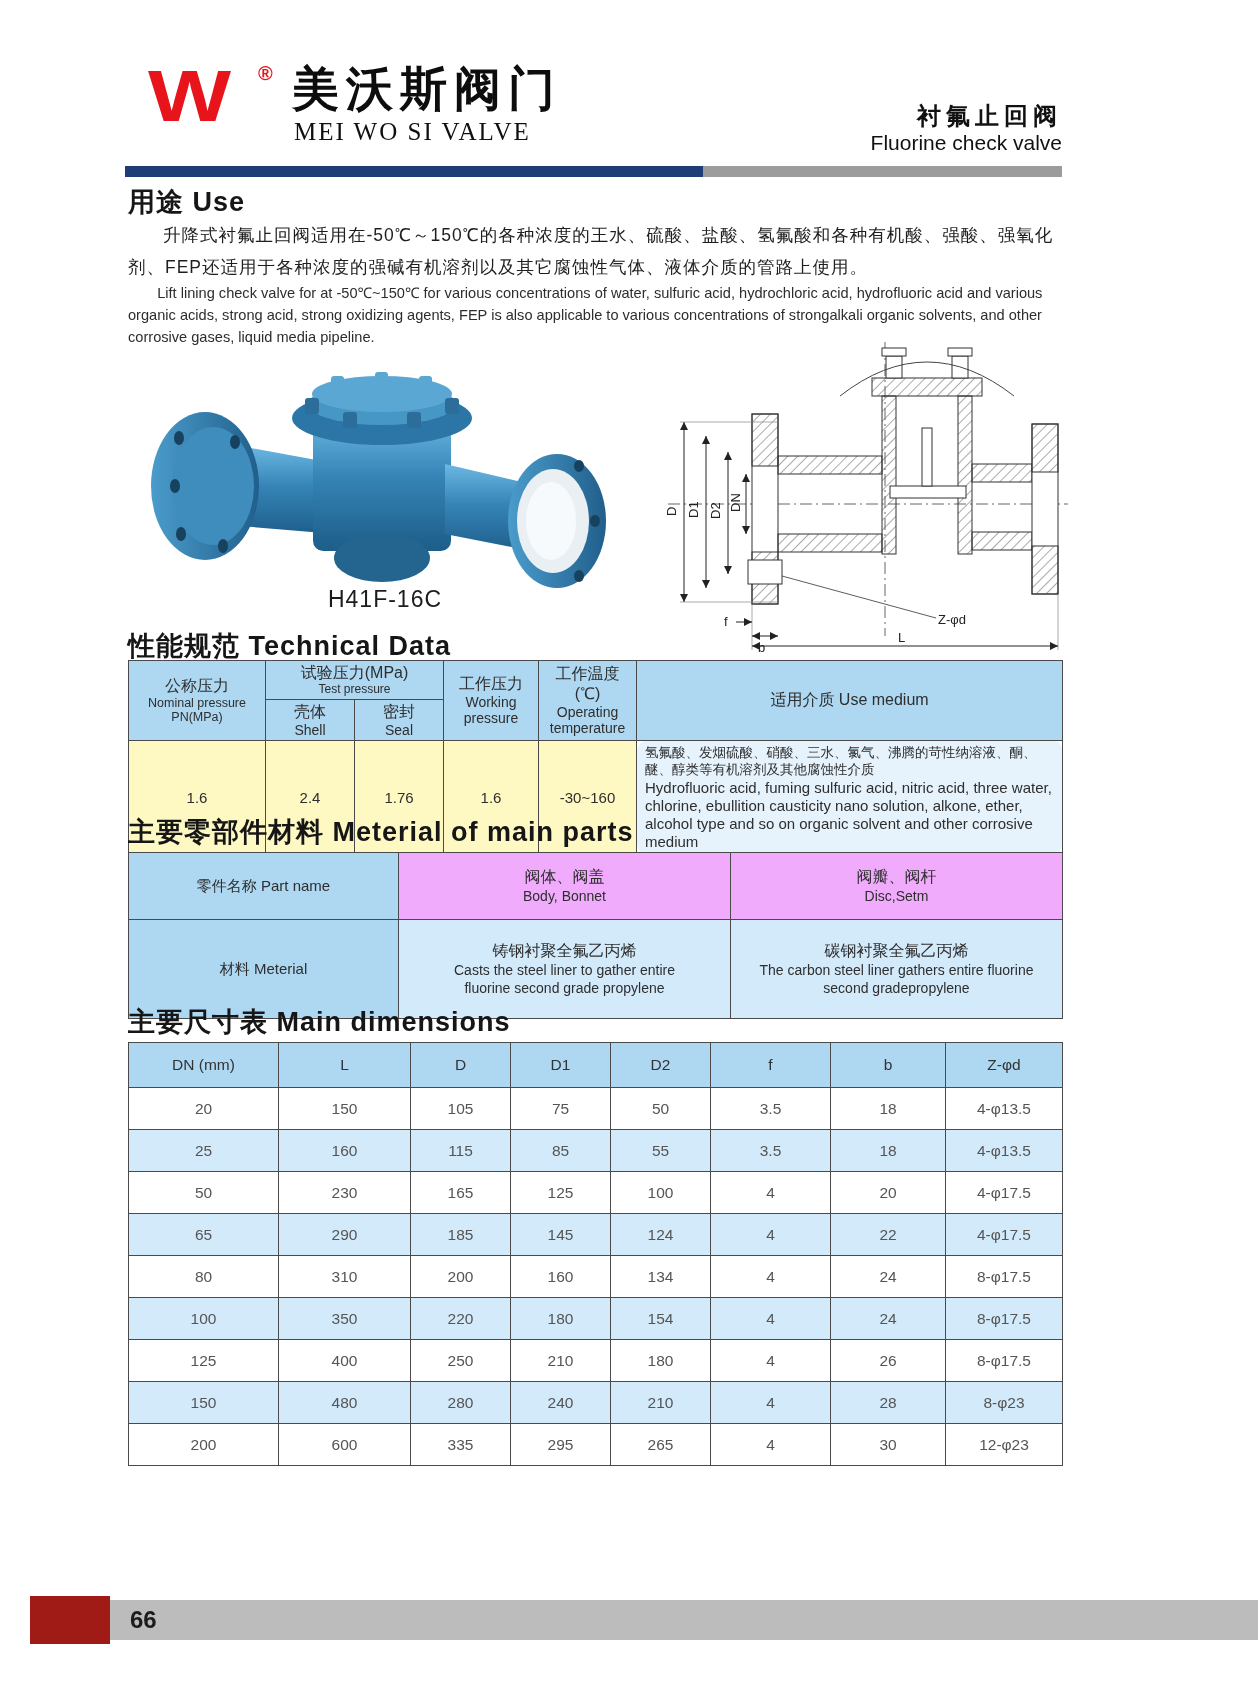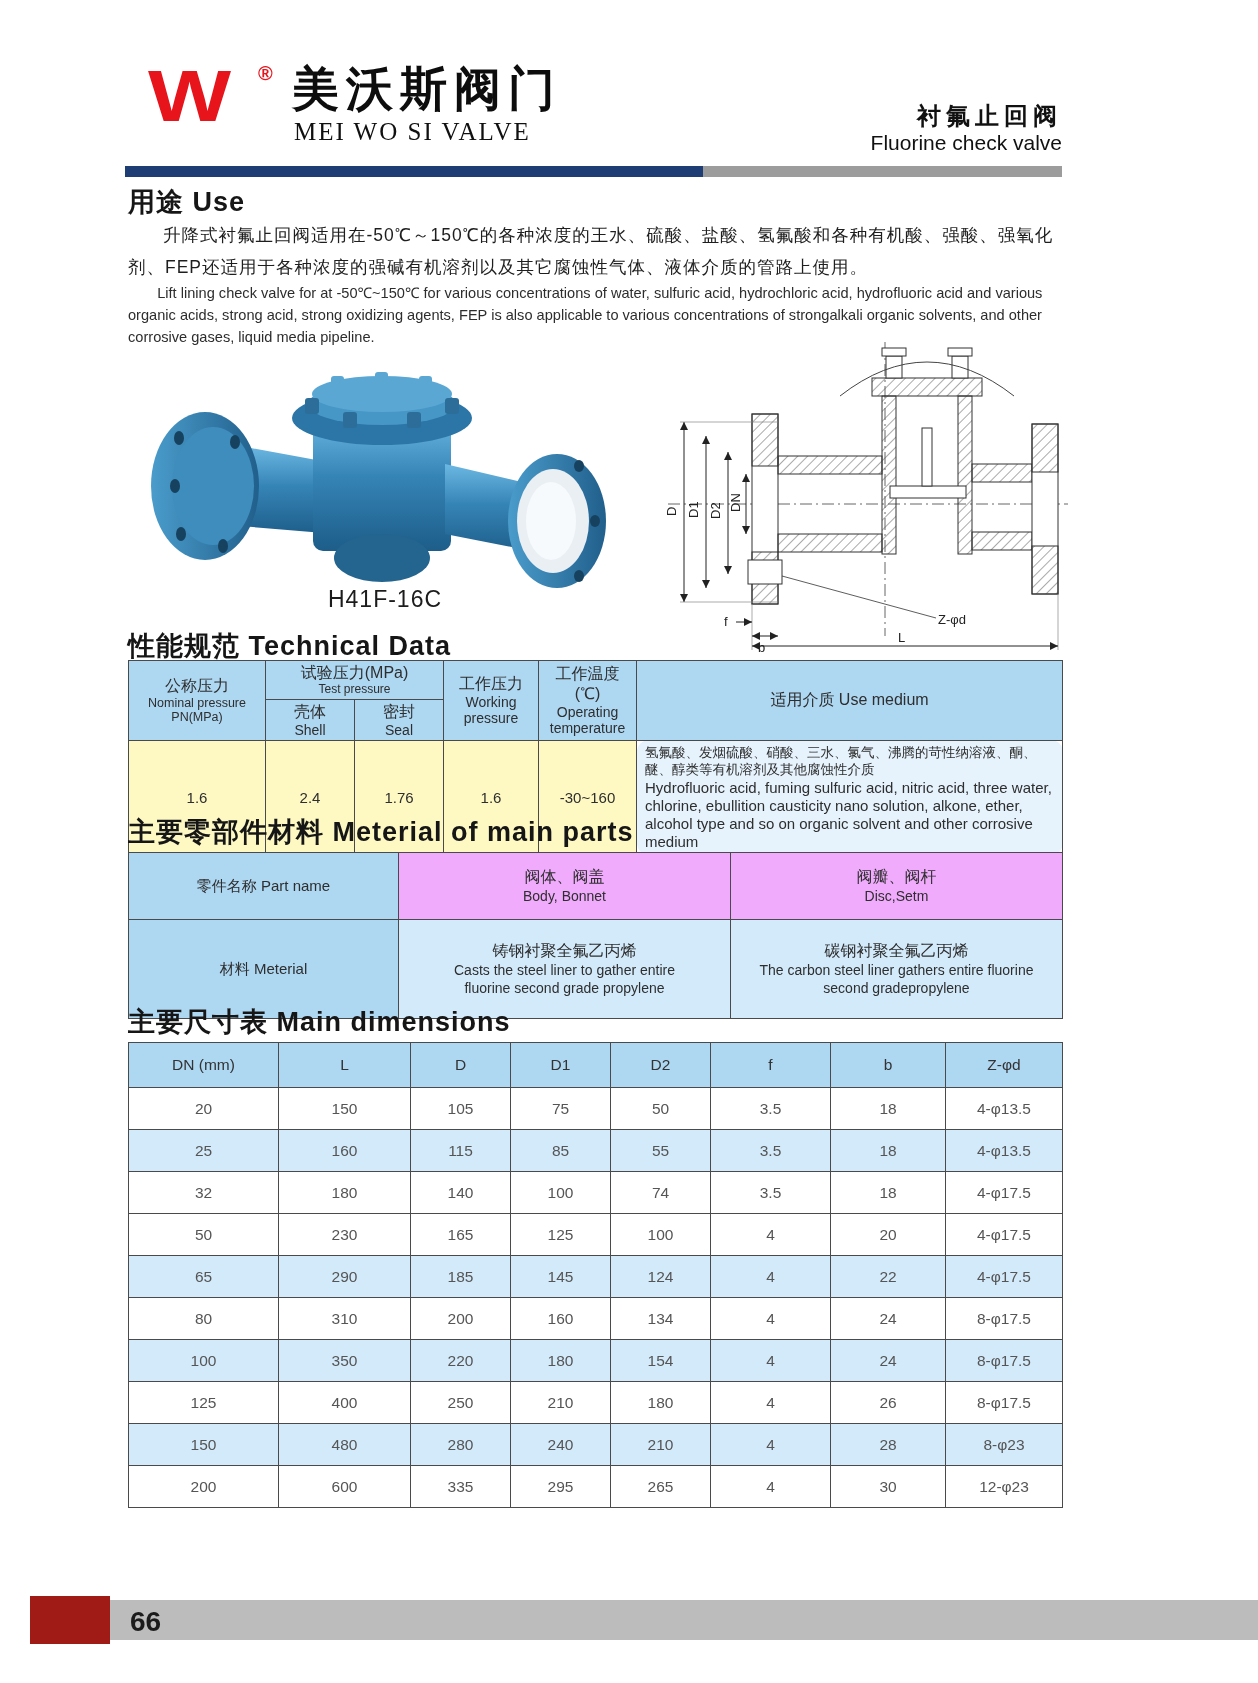--- a/index.html
+++ b/index.html
@@ -46,21 +46,21 @@
   .dim-table th{background:#aed7f2;height:40px;font-size:15.5px;color:#333;}
   .dim-table td{height:37px;background:#ffffff;color:#555;}
   .dim-table tr.stripe td{background:#d3eafb;}
   
   .photo{position:absolute;left:145px;top:346px;}
   .drawing{position:absolute;left:640px;top:336px;}
   .drawing text{font-family:"Liberation Sans",sans-serif;font-size:13px;fill:#222;}
   
   .foot-red{position:absolute;left:30px;top:1596px;width:80px;height:48px;background:#a01b15;}
   .foot-gray{position:absolute;left:110px;top:1600px;width:1148px;height:40px;background:#bcbcbc;}
-  .foot-num{position:absolute;left:130px;top:1606px;font-size:28px;font-weight:bold;color:#1c1c1c;}
+  .foot-num{position:absolute;left:130px;top:1606px;font-size:24px;font-weight:bold;color:#1c1c1c;}
 </style>
 </head>
 <body>
 
 <div id="page">
 
   <div class="logo-w">W</div>
   <div class="logo-reg">®</div>
   <div class="brand-cn">美沃斯阀门</div>
   <div class="brand-en">MEI WO SI VALVE</div>
@@ -314,30 +314,20 @@
           <td>25</td>
           <td>160</td>
           <td>115</td>
           <td>85</td>
           <td>55</td>
           <td>3.5</td>
           <td>18</td>
           <td>4-φ13.5</td>
         </tr>
         <tr>
-          <td>32</td>
-          <td>180</td>
-          <td>140</td>
-          <td>100</td>
-          <td>74</td>
-          <td>3.5</td>
-          <td>18</td>
-          <td>4-φ17.5</td>
-        </tr>
-        <tr>
           <td>50</td>
           <td>230</td>
           <td>165</td>
           <td>125</td>
           <td>100</td>
           <td>4</td>
           <td>20</td>
           <td>4-φ17.5</td>
         </tr>
         <tr class="stripe">

